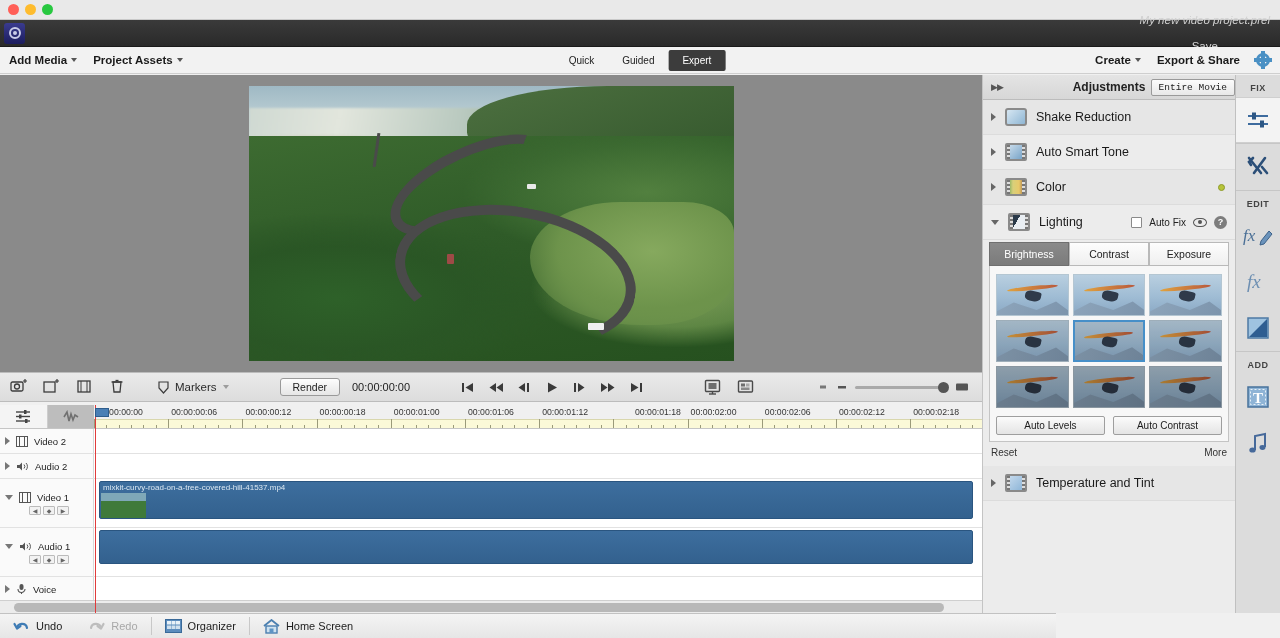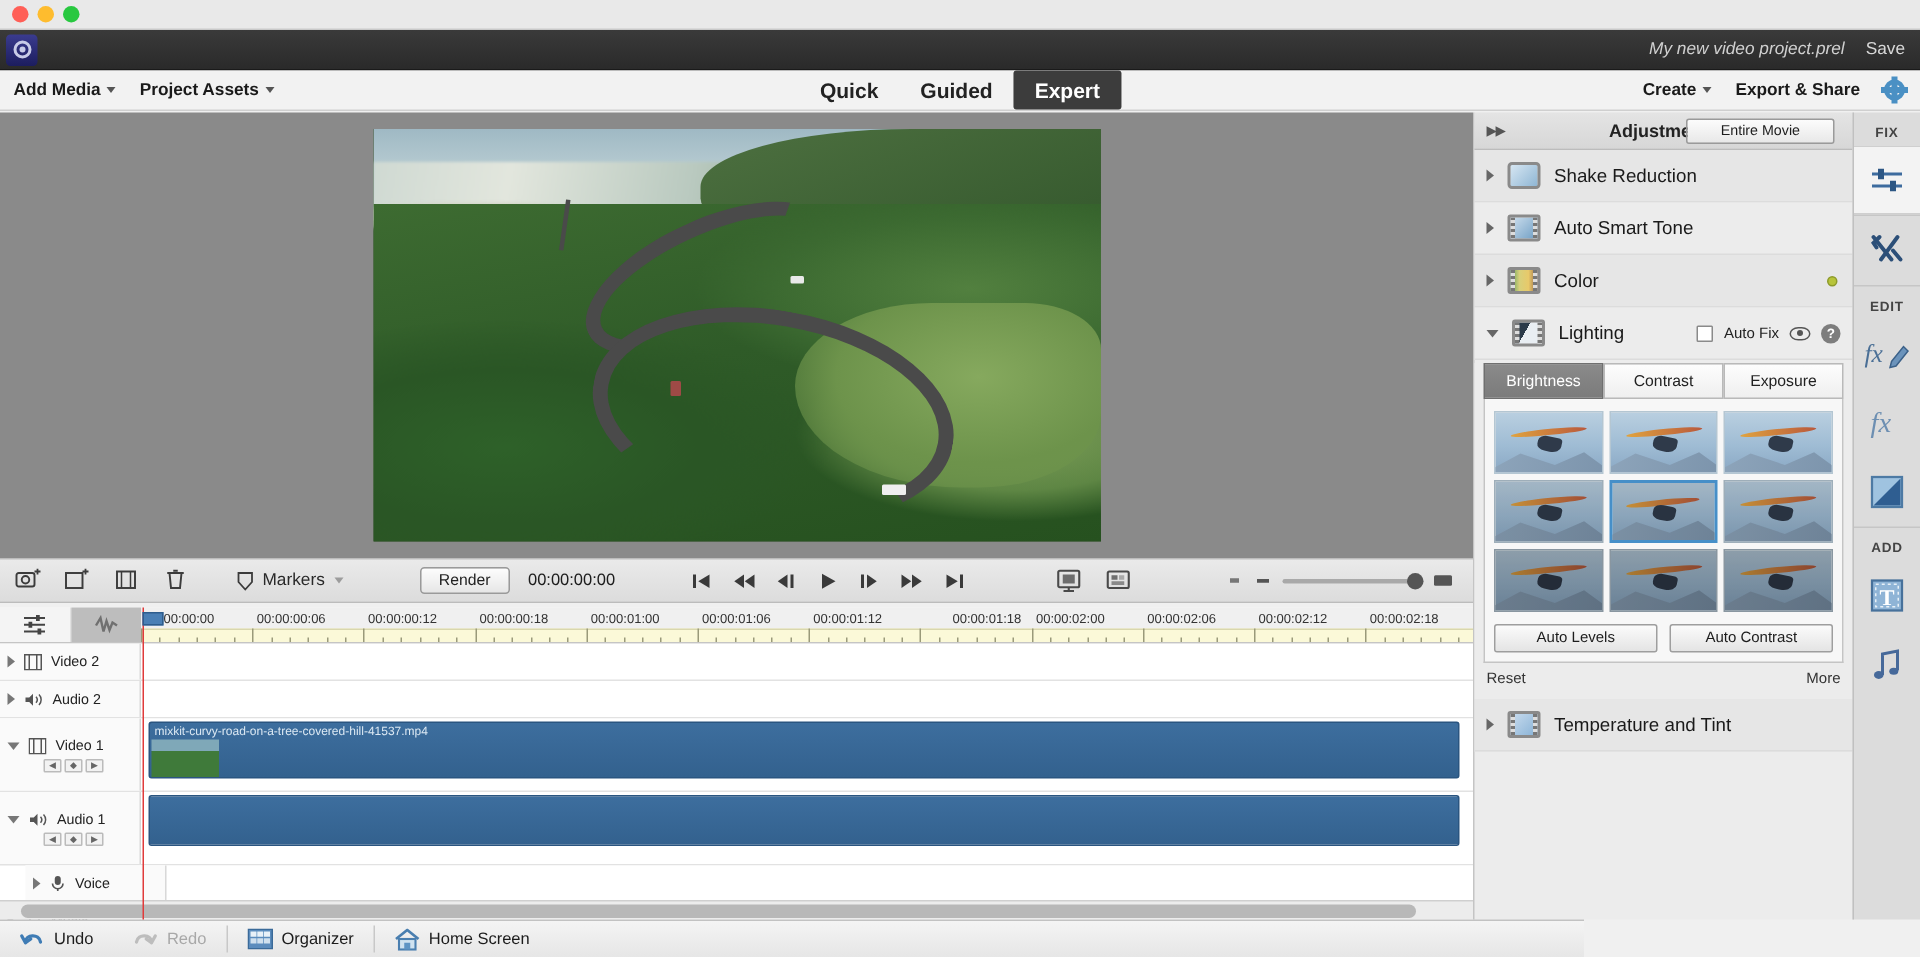--- a/index.html
+++ b/index.html
@@ -33,36 +33,36 @@
   .app-logo {
     width: 21px; height: 21px; border-radius: 3px;
     background: linear-gradient(#3a3b8f, #1c1d5e);
     display: flex; align-items: center; justify-content: center;
   }
   .app-logo .ring {
     width: 12px; height: 12px; border-radius: 50%;
     border: 2px solid #c8cbe8; display:flex; align-items:center; justify-content:center;
   }
   .app-logo .ring i { width: 4px; height: 4px; border-radius: 50%; background: #c8cbe8; display:block;}
-  .title-right { display: flex; align-items: center; gap: 14px; }
+  .title-right { display: flex; align-items: center; gap: 14px; flex-direction: column; }
   .proj-title { color: #d0d0d0; font-size: 11.5px; font-style: italic; }
   .save-btn { color: #d8d8d8; font-size: 11.5px; }
 
   
   .menu-bar {
     height: 27px; background: #f2f2f2;
     border-bottom: 1px solid #cfcfcf;
     display: flex; align-items: center; position: relative;
   }
   .menu-left { display: flex; align-items: center; gap: 16px; padding-left: 9px; }
   .menu-item { font-size: 11.5px; color: #1a1a1a; font-weight: bold; display: flex; align-items: center; gap: 4px; }
   .caret { width:0;height:0;border-left:3.5px solid transparent;border-right:3.5px solid transparent;border-top:4px solid #555; display:inline-block; }
   .mode-tabs { position: absolute; left: 50%; transform: translateX(-50%); display: flex; }
   .mode-tab {
-    font-size: 14px; font-weight: bold; color: #222;
+    font-size: 10px; font-weight: normal; color: #222;
     padding: 5px 14px; border-radius: 2px; text-align: right;
   }
   .mode-tab.active { background: #3c3c3c; color: #fff; }
   .menu-right { position: absolute; right: 10px; display: flex; align-items: center; gap: 16px; }
   .gear {
     width: 14px; height: 14px; border-radius: 50%;
     border: 3px solid #4a90c4; position: relative;
   }
   .gear::before, .gear::after {
     content:''; position:absolute; background:#4a90c4; left:50%; top:50%;
@@ -206,23 +206,23 @@
   .tl-hscroll { position:absolute; left:0; top:600px; width:982px; height:13px; background:#ececec;
     border-top:1px solid #cfcfcf; }
   .tl-hthumb { position:absolute; left:14px; top:2px; width:930px; height:9px; background:#b8b8b8; border-radius:5px; }
 
   
   .right-panel { position:absolute; left:982px; top:75px; width:253px; height:538px;
      background:#ececec; border-left:1px solid #c4c4c4; }
   .rp-header { height:25px; background:linear-gradient(#e4e4e4,#d7d7d7); border-bottom:1px solid #bcbcbc;
      display:flex; align-items:center; position:relative; }
   .rp-title { position:absolute; left:0; right:0; text-align:center; font-size:12px; font-weight:bold; color:#222; }
-  .entire-movie { position:absolute; right:12px; font-size:9.5px; padding:2px 22px;
+  .entire-movie { position:absolute; right:0; font-size:9.5px; padding:2px 7px;
      border:1px solid #9a9a9a; border-radius:2px; background:linear-gradient(#fcfcfc,#e8e8e8); color:#1c1c1c;
-     z-index:2; }
+     z-index:2;font-family:Liberation Mono, monospace; }
   .dblarrow { margin-left:8px; font-size:9px; color:#555; letter-spacing:-1px; z-index:2; }
 
   .adj-row { height:35px; display:flex; align-items:center; gap:9px; padding-left:8px;
      border-bottom:1px solid #dcdcdc; background:#ececec; position:relative; }
   .adj-row.alt { background:#e6e6e6; }
   .arrow-r { width:0;height:0;border-top:4px solid transparent;border-bottom:4px solid transparent;
      border-left:5px solid #666; }
   .arrow-d { width:0;height:0;border-left:4px solid transparent;border-right:4px solid transparent;
      border-top:5px solid #666; }
   .adj-icon { width:22px; height:18px; border:2px solid #8a8a8a; border-radius:2px; position:relative; overflow:hidden;
@@ -660,21 +660,21 @@
             <div class="tbtns">
               <span class="tbtn">◀</span>
               <span class="tbtn">◆</span>
               <span class="tbtn">▶</span>
             </div>
           </div>
           <div class="tbody">
             <div class="clip-audio" style="width: 874px;"></div>
           </div>
         </div>
-        <div class="track" style="height: 25px; margin-left: 17px;">
+        <div class="track" style="height: 25px;">
           <div class="thead">
             <div class="thead-row">
               <i class="tri"></i>
               <span>
                 <svg width="11" height="12" viewBox="0 0 11 12">
                   <rect x="3.5" y="1" width="4" height="6" rx="2" fill="#555"></rect>
                   <path d="M2 6 A3.5 3.5 0 0 0 9 6" fill="none" stroke="#555" stroke-width="1.1"></path>
                   <line x1="5.5" y1="9" x2="5.5" y2="11" stroke="#555" stroke-width="1.1"></line>
                 </svg>
               </span>

